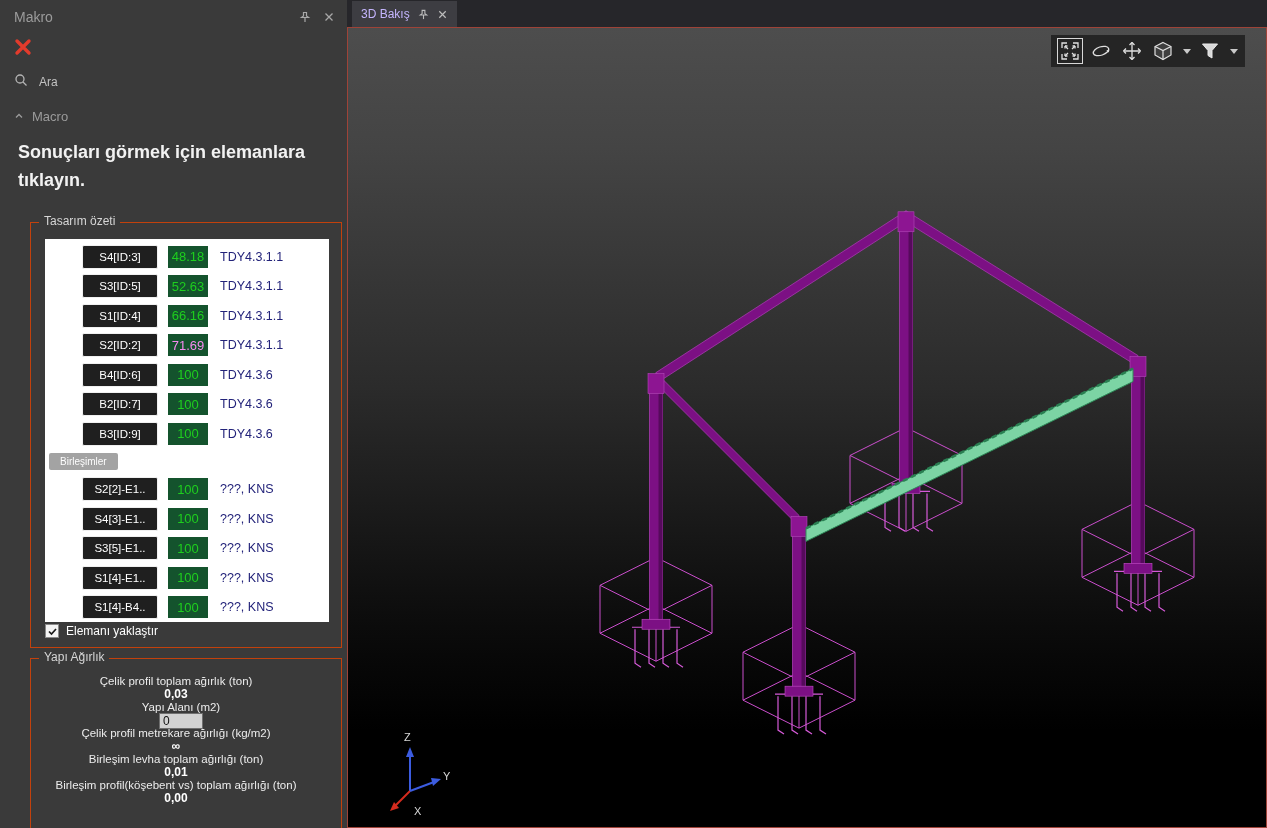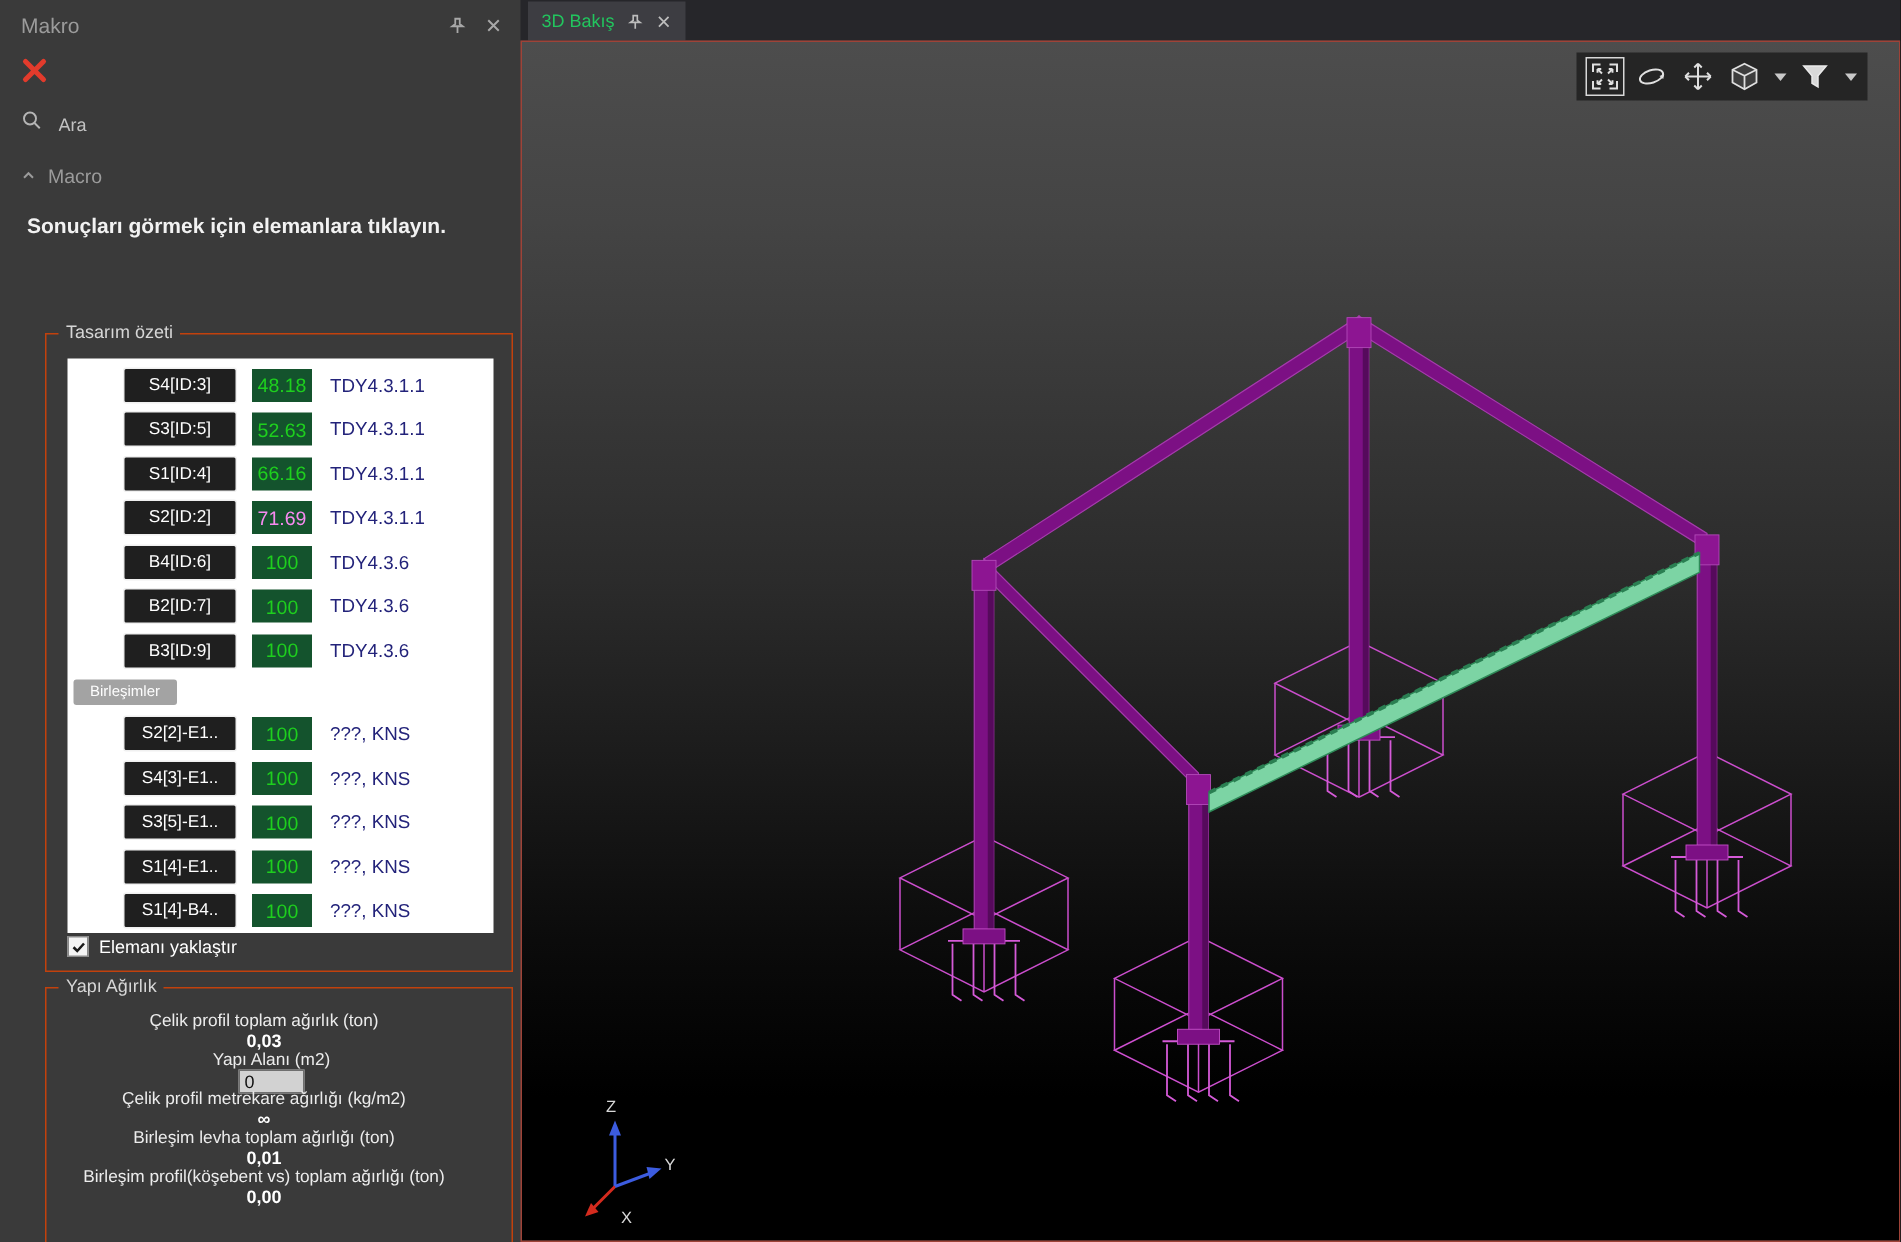--- a/index.html
+++ b/index.html
@@ -11,21 +11,21 @@
   .panel-header{display:flex;justify-content:space-between;align-items:center;padding:9px 12px 0 14px;}
   .panel-title{font-size:14px;color:#9b9b9b;}
   .panel-controls{display:flex;gap:12px;align-items:center;}
   .icon-btn{display:flex;align-items:center;cursor:pointer;}
   .close-x{margin:12px 0 0 13px;width:22px;height:22px;cursor:pointer;}
   .search-row{display:flex;align-items:center;gap:9px;margin:14px 0 0 14px;}
   .search-input{background:transparent;border:none;outline:none;color:#ddd;font-size:12px;width:200px;
                 font-family:"Liberation Sans",sans-serif;}
   .search-input::placeholder{color:#c2c2c2;}
   .section-header{display:flex;align-items:flex-end;gap:8px;margin:18px 0 0 14px;color:#9b9b9b;font-size:13px;cursor:pointer;}
-  .instruction{margin:15px 20px 0 18px;font-size:14px;font-weight:bold;color:#f2f2f2;line-height:1.55;}
+  .instruction{margin:15px 20px 0 18px;font-size:18px;font-weight:bold;color:#f2f2f2;line-height:1.55;}
 
   .groupbox{position:absolute;left:30px;width:312px;border:1px solid #c2410c;box-sizing:border-box;}
   .gb1{top:222px;height:426px;}
   .gb2{top:658px;height:182px;}
   .gb-label{position:absolute;top:-9px;left:8px;background:#3a3a3a;padding:0 5px;font-size:12px;color:#d6d6d6;}
 
   .list{position:absolute;left:14px;right:12px;top:16px;height:380px;background:#ffffff;overflow:hidden;padding-top:3px;}
   .ds-row{display:flex;align-items:center;height:29.5px;padding-left:4px;margin-left:33px;}
   .id-chip{width:74px;height:22px;background:#1f1f1f;border:1px solid #f0f0f0;color:#fff;font-size:11.5px;
            display:flex;align-items:center;justify-content:center;border-radius:2px;flex:none;cursor:pointer;}
@@ -43,21 +43,21 @@
   .w-row{display:flex;align-items:center;justify-content:space-between;height:26px;padding:0 28px 0 8px;flex-direction:column;}
   .w-row.input-row{padding-right:18px;}
   .w-label{font-size:11.5px;color:#ececec;white-space:nowrap;}
   .w-value{font-size:12px;font-weight:bold;color:#ffffff;margin-left:0;}
   .w-input{width:36px;height:18px;background:#d2d2d2;border:1px solid #6f6f6f;font-size:12px;color:#111;
            padding:0 3px;box-sizing:content-box;font-family:"Liberation Sans",sans-serif;}
 
   
   .main{position:absolute;left:347px;top:0;right:0;bottom:0;}
   .tabbar{height:27px;background:#26262a;display:flex;align-items:flex-end;}
-  .tab{height:26px;background:#3d3d42;color:#22c55e;font-size:12px;display:flex;align-items:center;gap:8px;
+  .tab{height:26px;background:#3d3d42;color:#c4b5fd;font-size:12px;display:flex;align-items:center;gap:8px;
        padding:0 9px;margin-left:5px;cursor:pointer;}
   .viewport{position:absolute;left:0;top:27px;right:0;bottom:0;border:1px solid #9e4338;overflow:hidden;
             background:linear-gradient(180deg,#4d4d4d 0%,#444 15%,#2b2b2b 45%,#0b0b0b 75%,#000 88%);}
   .toolbar{position:absolute;top:7px;right:21px;display:flex;align-items:center;gap:5px;
            background:rgba(28,28,28,.8);padding:3px 6px;z-index:5;}
   .tbtn{width:26px;height:26px;display:flex;align-items:center;justify-content:center;cursor:pointer;}
   .tbtn.boxed{border:1px solid #d8d8d8;box-sizing:border-box;}
   .tcaret{width:11px;height:26px;display:flex;align-items:center;justify-content:center;cursor:pointer;}
   .caret{width:0;height:0;border-left:4px solid transparent;border-right:4px solid transparent;border-top:5px solid #c9c9c9;}
   .scene{position:absolute;inset:0;width:100%;height:100%;}

